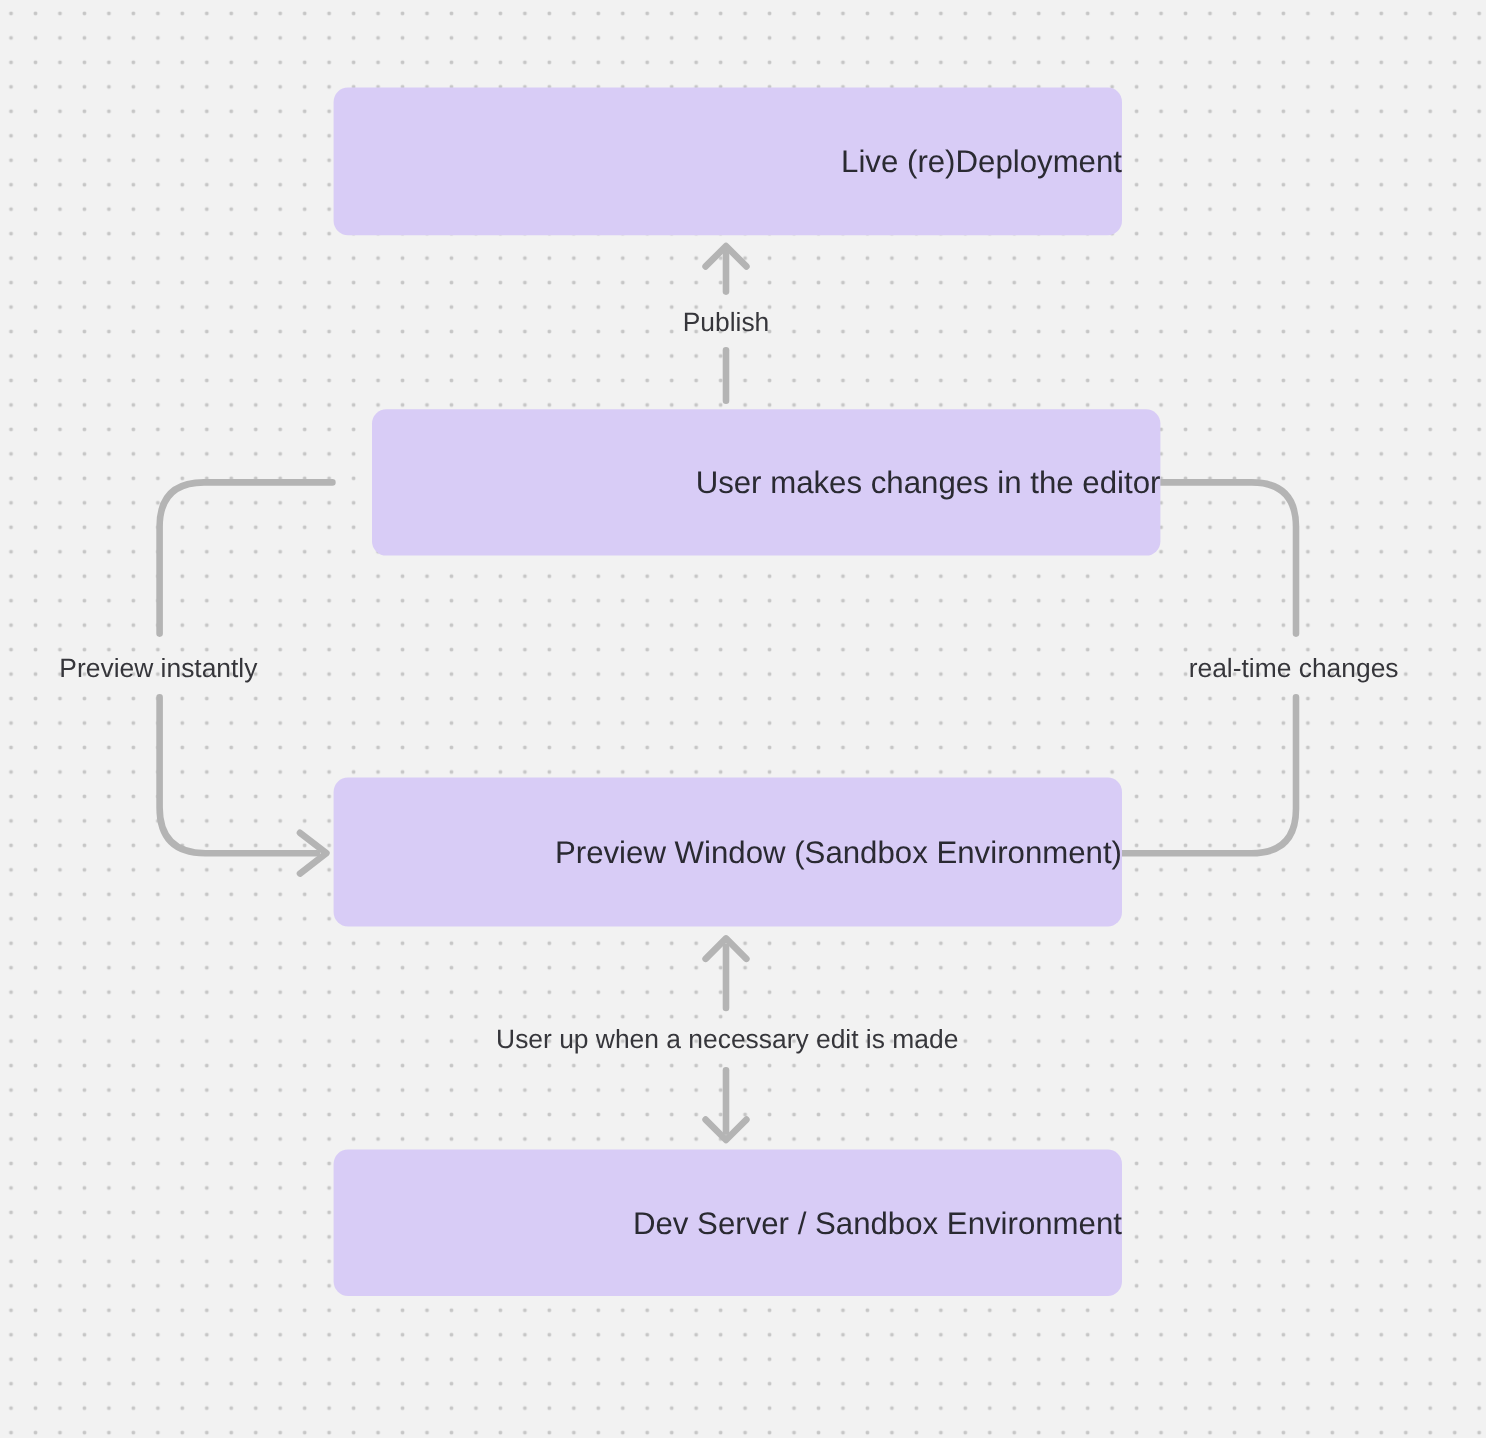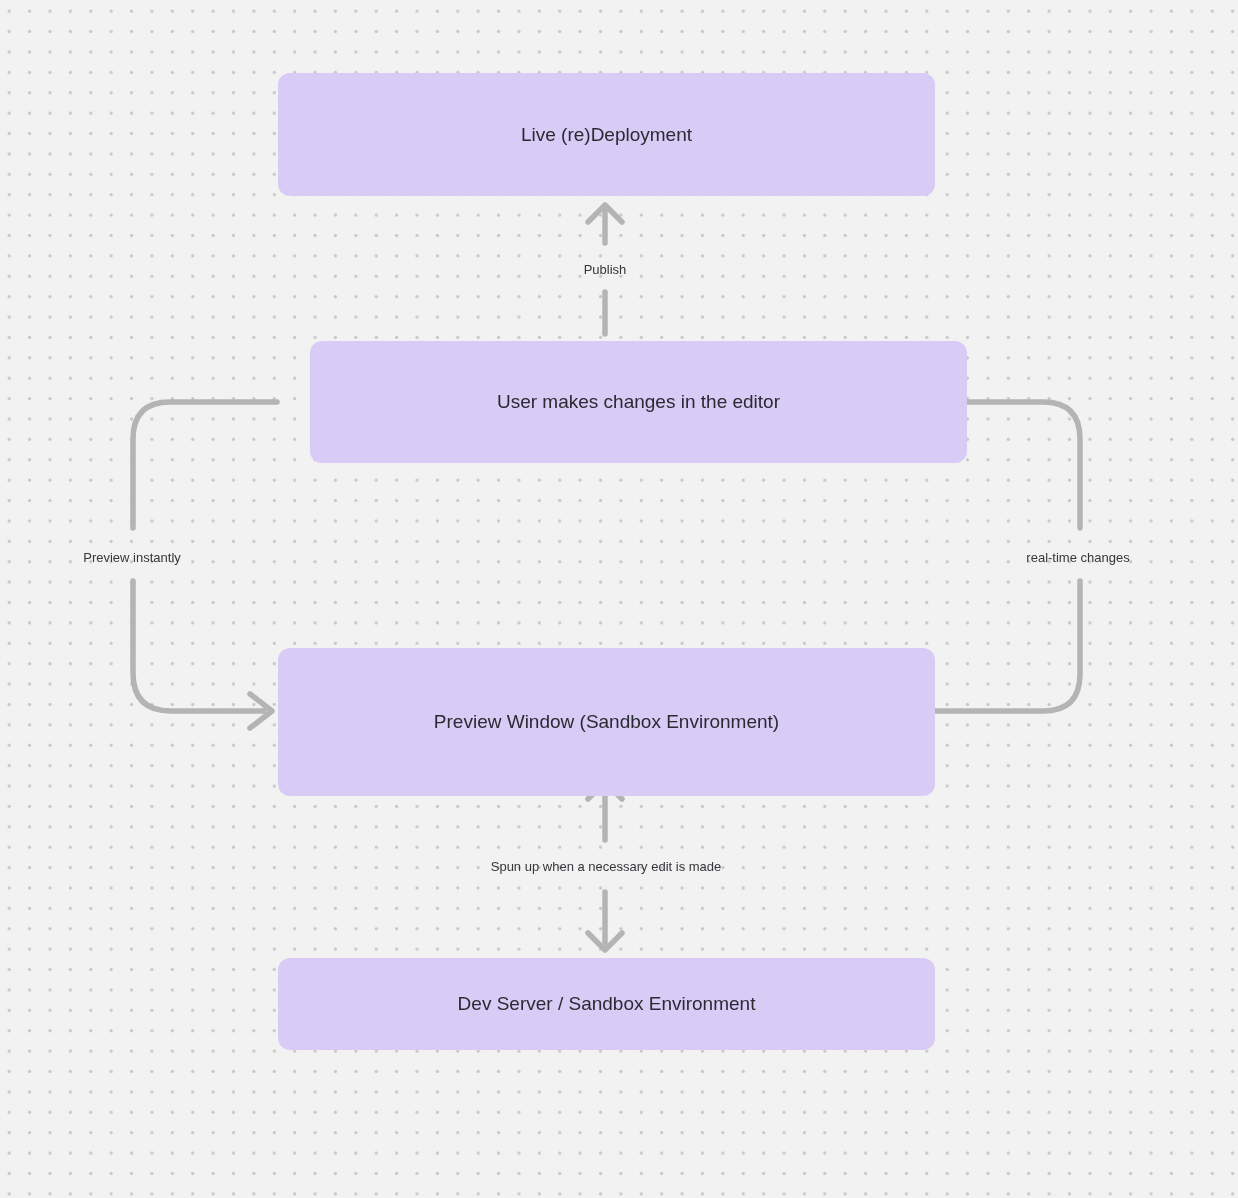--- a/index.html
+++ b/index.html
@@ -26,51 +26,51 @@
     background-position:-1px 1px;
   }
   .node{
     position:absolute;
     left:278px;
     width:657px;
     background:var(--node-fill);
     border-radius:12px;
     display:flex;
     align-items:center;
-    justify-content:center;
+    justify-content:flex-end;
     text-align:center;
     color:var(--node-text-color);
-    font-size:19px;
+    font-size:26px;
     line-height:1.25;
     cursor:default;
   }
   #node-live   {top:73px; height:123px;}
   #node-editor {top:341px;height:122px;margin-left:32px;}
-  #node-preview{top:648px;height:148px;}
-  #node-dev    {top:958px;height:92px;}
+  #node-preview{top:648px;height:124px;}
+  #node-dev    {top:958px;height:122px;}
 
   .edges-layer{
     position:absolute;
     left:0;top:0;
     width:1238px;height:1198px;
     pointer-events:none;
   }
   .edge{
     fill:none;
     stroke:var(--arrow-color);
     stroke-width:5.5;
     stroke-linecap:round;
     stroke-linejoin:round;
   }
   .edge-label{
     position:absolute;
     transform:translate(-50%,-50%);
     white-space:nowrap;
     color:var(--label-color);
-    font-size:13px;
+    font-size:22px;
   }
   #label-publish  {left:605px; top:269px;}
   #label-updates  {left:132px; top:557px;}
   #label-feedback {left:1078px;top:557px;}
   #label-spunup   {left:606px; top:866px;}
 </style>
 </head>
 <body>
 
 <div class="canvas">
@@ -107,15 +107,15 @@
     <span>Preview Window (Sandbox Environment)</span>
   </div>
 
   <div class="node" id="node-dev">
     <span>Dev Server / Sandbox Environment</span>
   </div>
 
   <div class="edge-label" id="label-publish">Publish</div>
   <div class="edge-label" id="label-updates">Preview instantly</div>
   <div class="edge-label" id="label-feedback">real-time changes</div>
-  <div class="edge-label" id="label-spunup">Spun up when a necessary edit is made</div>
+  <div class="edge-label" id="label-spunup">User up when a necessary edit is made</div>
 
 </div>
 
 </body></html>

